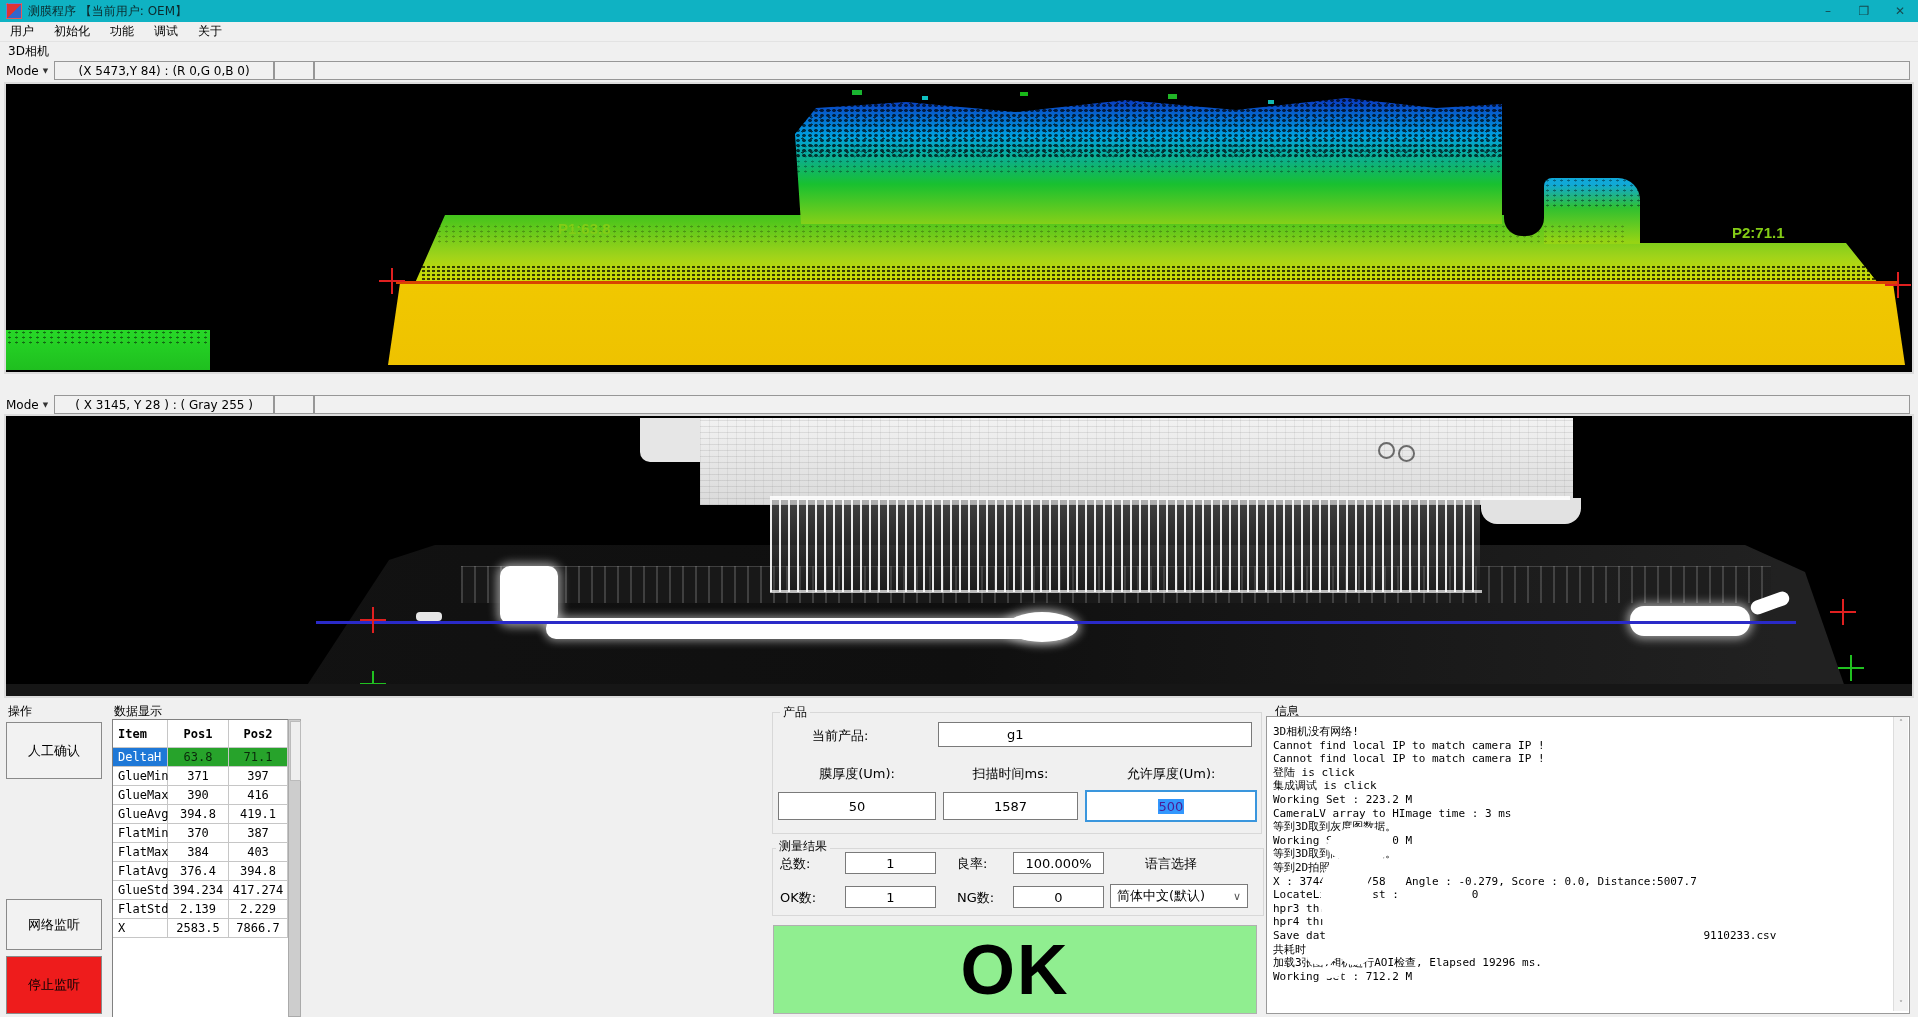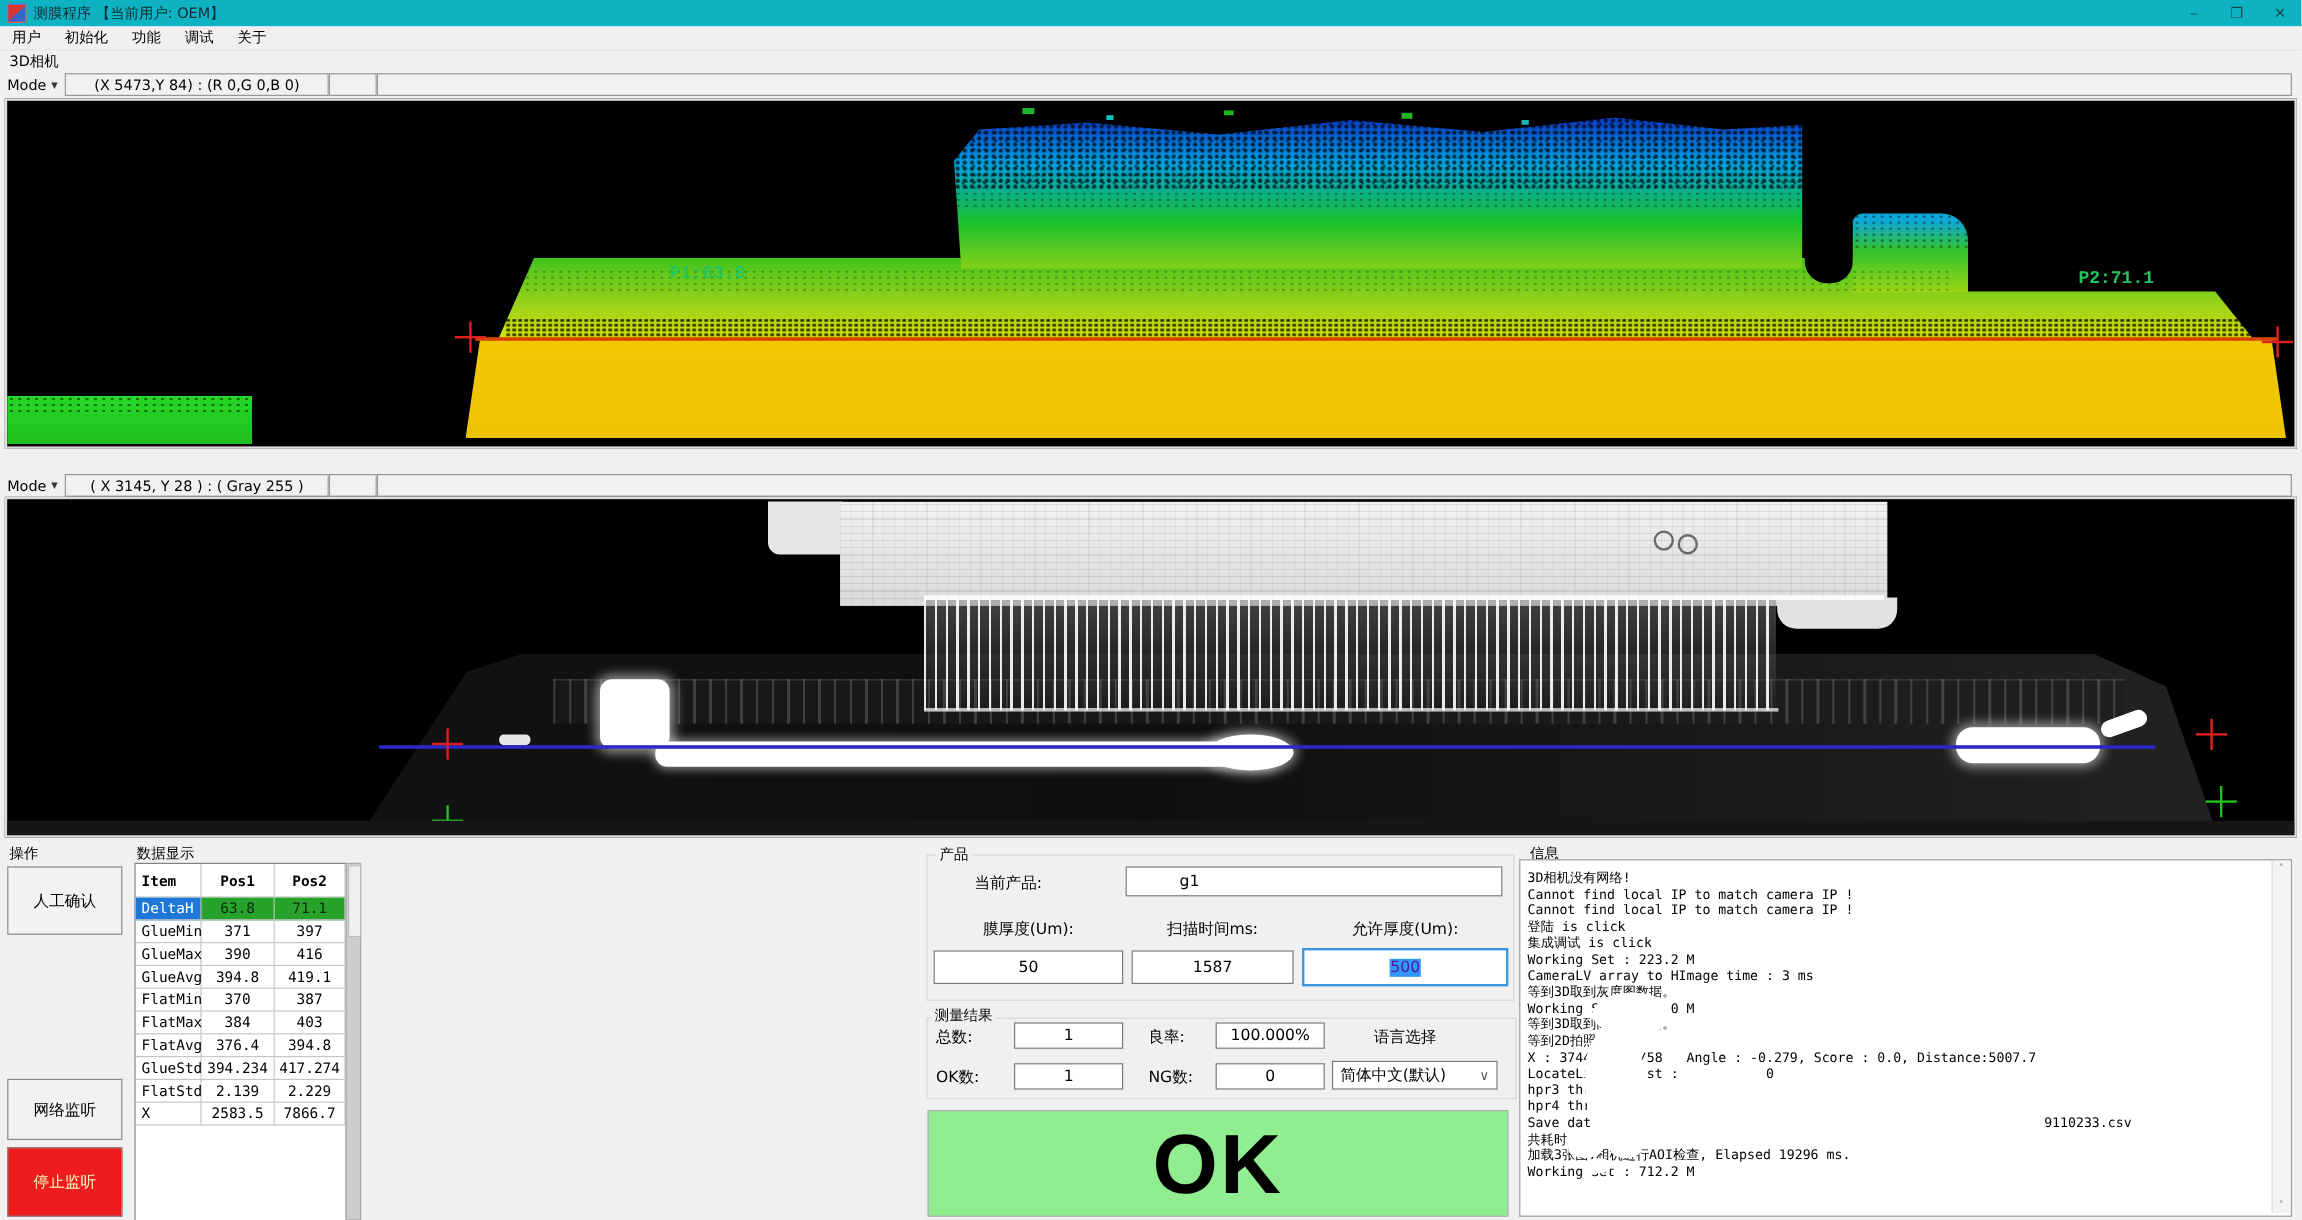--- a/index.html
+++ b/index.html
@@ -19,31 +19,31 @@
   .modebar{width:1918px;height:21px;background:#f0f0f0;display:flex;align-items:center}
   .modebtn{font-size:12px;padding:0 6px;display:flex;align-items:center;gap:4px}
   .modebtn .arr{font-size:7px;color:#333}
   .mcell{height:17px;border:1px solid #979797;background:#f1f1f1;font-size:12px;
          display:flex;align-items:center;justify-content:center}
   
   .camframe{border:2px solid #dcdcdc;background:#000;overflow:hidden}
   .cross{position:absolute;width:26px;height:26px}
   .cross::before{content:"";position:absolute;left:0;top:12px;width:26px;height:2px;background:currentColor}
   .cross::after{content:"";position:absolute;left:12px;top:0;width:2px;height:26px;background:currentColor}
-  .anno3d{position:absolute;font-family:Liberation Mono, monospace;font-size:15px;font-weight:bold;color:#22c55e}
+  .anno3d{position:absolute;font-family:Liberation Sans, sans-serif;font-size:15px;font-weight:bold;color:#84cc16}
   .speck-dark{background-image:radial-gradient(rgba(0,0,0,.85) 1.2px,transparent 1.6px);background-size:7px 5px}
   .speck-dark2{background-image:radial-gradient(rgba(0,0,0,.9) 1.4px,transparent 1.9px);background-size:5px 4px}
   .speck-heavy{background-image:radial-gradient(rgba(0,0,0,.9) 1.6px,transparent 2.1px),radial-gradient(rgba(0,0,0,.8) 1.1px,transparent 1.6px);
                background-size:6px 5px,9px 7px;background-position:0 0,3px 2px}
   .speck-light{background-image:radial-gradient(rgba(255,255,255,.12) 1px,transparent 1.5px);background-size:23px 17px}
   
   .grouplabel{font-size:12px;background:#f0f0f0;padding:0 3px}
   .groupbox{border:1px solid #d8d8d8}
   .btn{background:#f2f2f2;border:1px solid #8a8a8a;display:flex;align-items:center;justify-content:center;font-size:13px}
-  .btn-stop{background:var(--stop-button-bg);color:#fef9c3}
+  .btn-stop{background:var(--stop-button-bg);color:#000000}
   .field{background:#fff;border:1px solid #7a7a7a;display:flex;align-items:center;justify-content:center;font-size:13px}
   .field-focus{border:2px solid var(--accent-focus)}
   .sel{background:#3297fd;color:#4c1d95;padding:0 1px}
   .flabel{font-size:13px;display:flex;align-items:center}
   .flabel.c{justify-content:center}
   .dropdown{background:#fff;border:1px solid #7a7a7a;font-size:13px;display:flex;align-items:center;padding:0 6px;justify-content:space-between}
   .okpanel{background:var(--result-ok-bg);border:1px solid #b0b0b0;display:flex;align-items:center;justify-content:center;
            font-family:"Liberation Sans",sans-serif;font-size:70px;font-weight:800;letter-spacing:2px}
   
   .dtable{background:#fff;border:1px solid #808080;overflow:hidden;font-family:"DejaVu Sans Mono",monospace}
@@ -236,21 +236,21 @@
     <div class="tc v2">7866.7</div>
   </div>
 </div>
 <div class="abs scrollbar" style="left:288px;top:719px;width:13px;height:298px">
   <div class="sb-thumb" style="left:1px;top:1px;width:9px;height:58px"></div>
 </div>
 
 <div class="abs groupbox" style="left:772px;top:712px;width:488px;height:120px"></div>
 <div class="abs grouplabel" style="left:780px;top:704px">产品</div>
 <div class="abs flabel" style="left:812px;top:727px;width:90px;height:18px">当前产品:</div>
-<div class="abs field" style="left:938px;top:722px;width:314px;height:25px;justify-content:flex-start;padding-left:44px;box-sizing:border-box">
+<div class="abs field" style="left:938px;top:722px;width:314px;height:25px;justify-content:flex-start;padding-left:68px;box-sizing:border-box">
     <span>g1</span>
   </div>
 <div class="abs flabel c" style="left:778px;top:766px;width:158px;height:16px">膜厚度(Um):</div>
 <div class="abs flabel c" style="left:943px;top:766px;width:135px;height:16px">扫描时间ms:</div>
 <div class="abs flabel c" style="left:1087px;top:766px;width:168px;height:16px">允许厚度(Um):</div>
 <div class="abs field" style="left:778px;top:792px;width:158px;height:28px;box-sizing:border-box">50</div>
 <div class="abs field" style="left:943px;top:792px;width:135px;height:28px;box-sizing:border-box">1587</div>
 <div class="abs field field-focus" style="left:1085px;top:790px;width:172px;height:32px;box-sizing:border-box">
     <span class="sel">500</span>
   </div>

